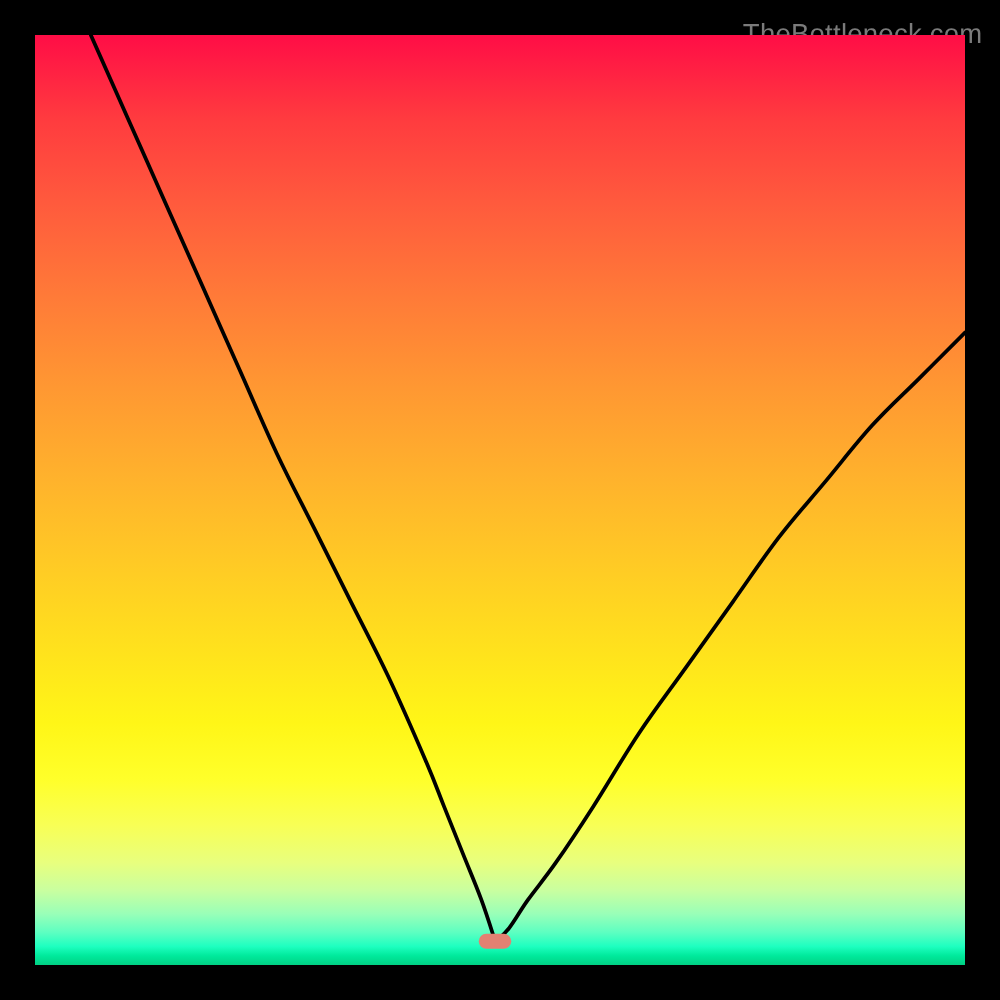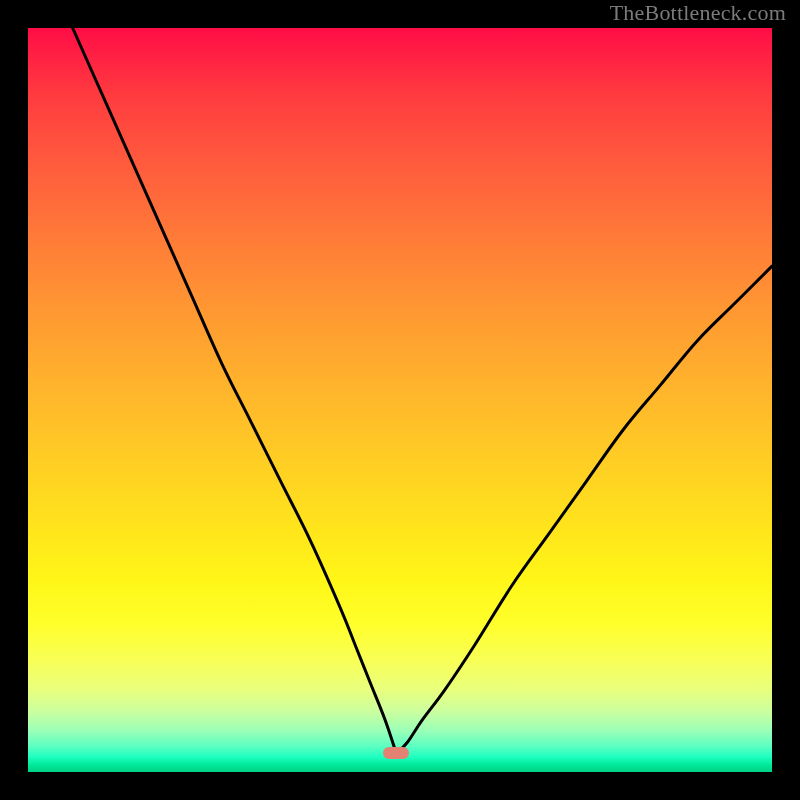--- a/index.html
+++ b/index.html
@@ -59,26 +59,26 @@
   .dot {
     position: absolute;
     width: 26px;
     height: 12px;
     border-radius: 6px;
     background: #E38172;
     transform: translate(-50%, -50%);
   }
   .watermark {
     position: absolute;
-    top: 0;
+    top: 14px;
     right: 14px;
     color: #7b7b7b;
     font-size: 22px;
     letter-spacing: 0.2px;
-    font-family: Liberation Serif, serif;
+    font-family: Liberation Sans, sans-serif;
   }
 </style>
 </head>
 <body>
 
 <div class="outer">
   <div class="watermark">TheBottleneck.com</div>
 
   <div class="plot">
     <div class="gradient"></div>

